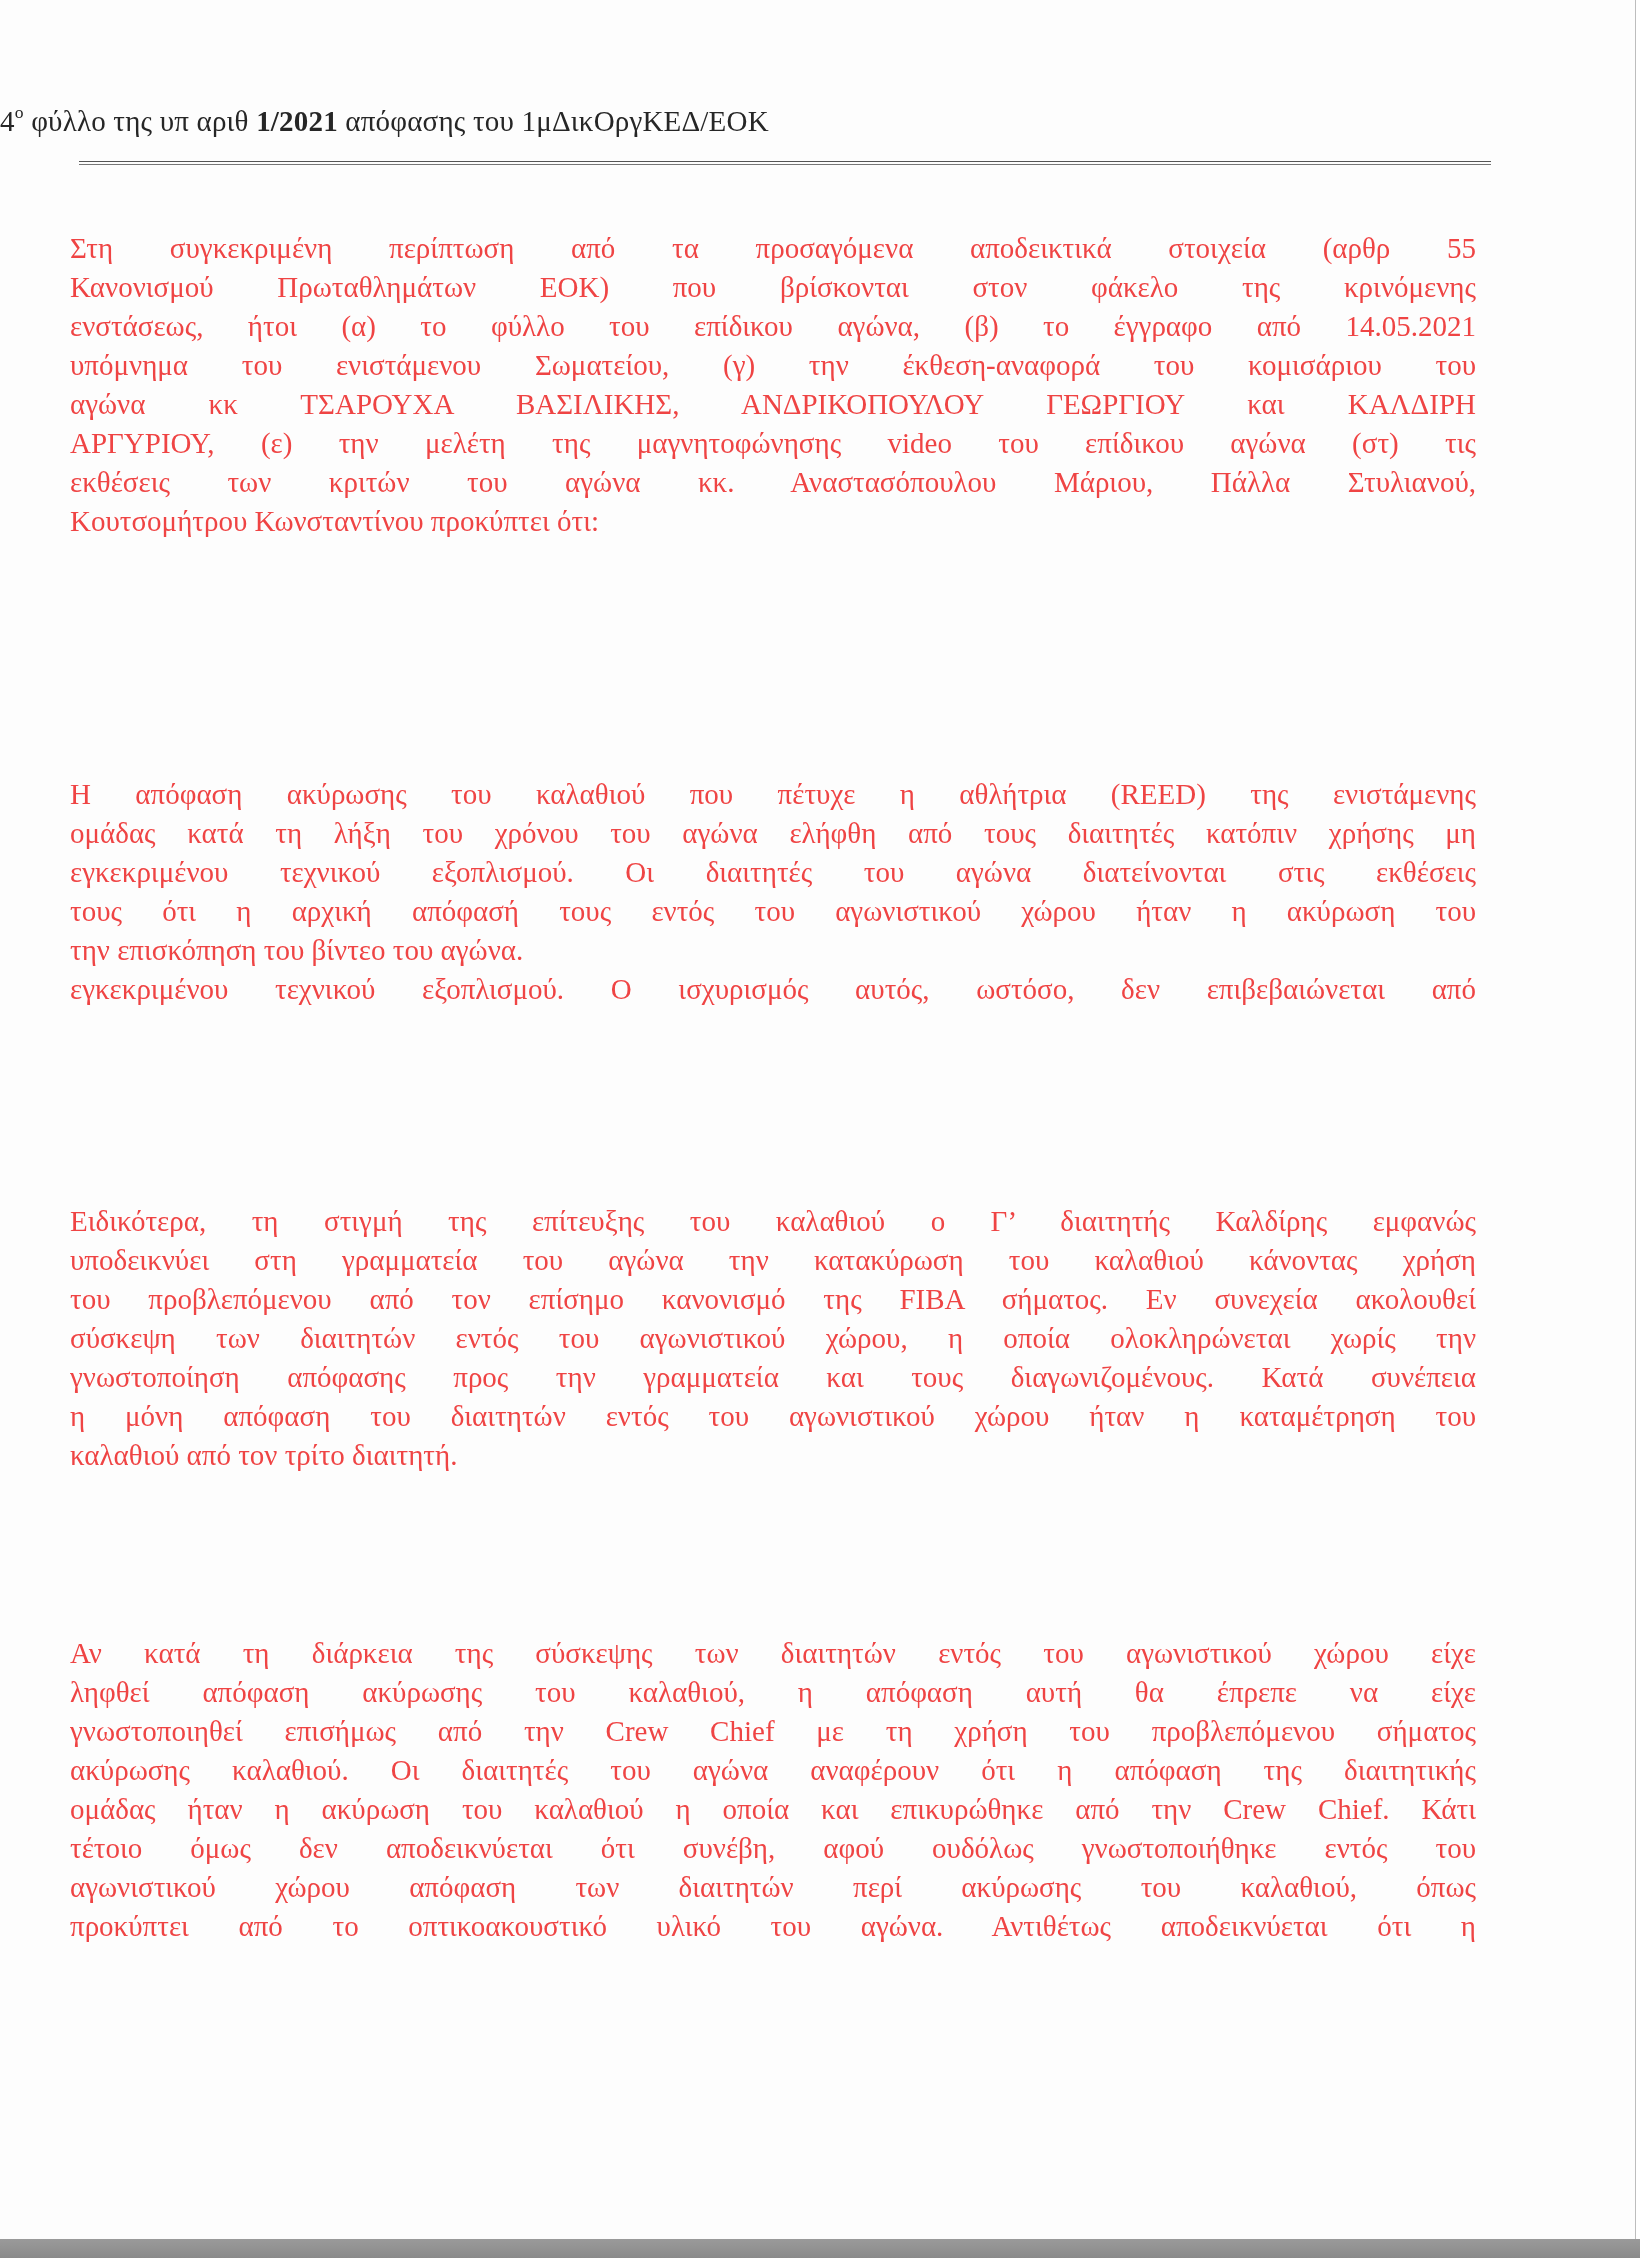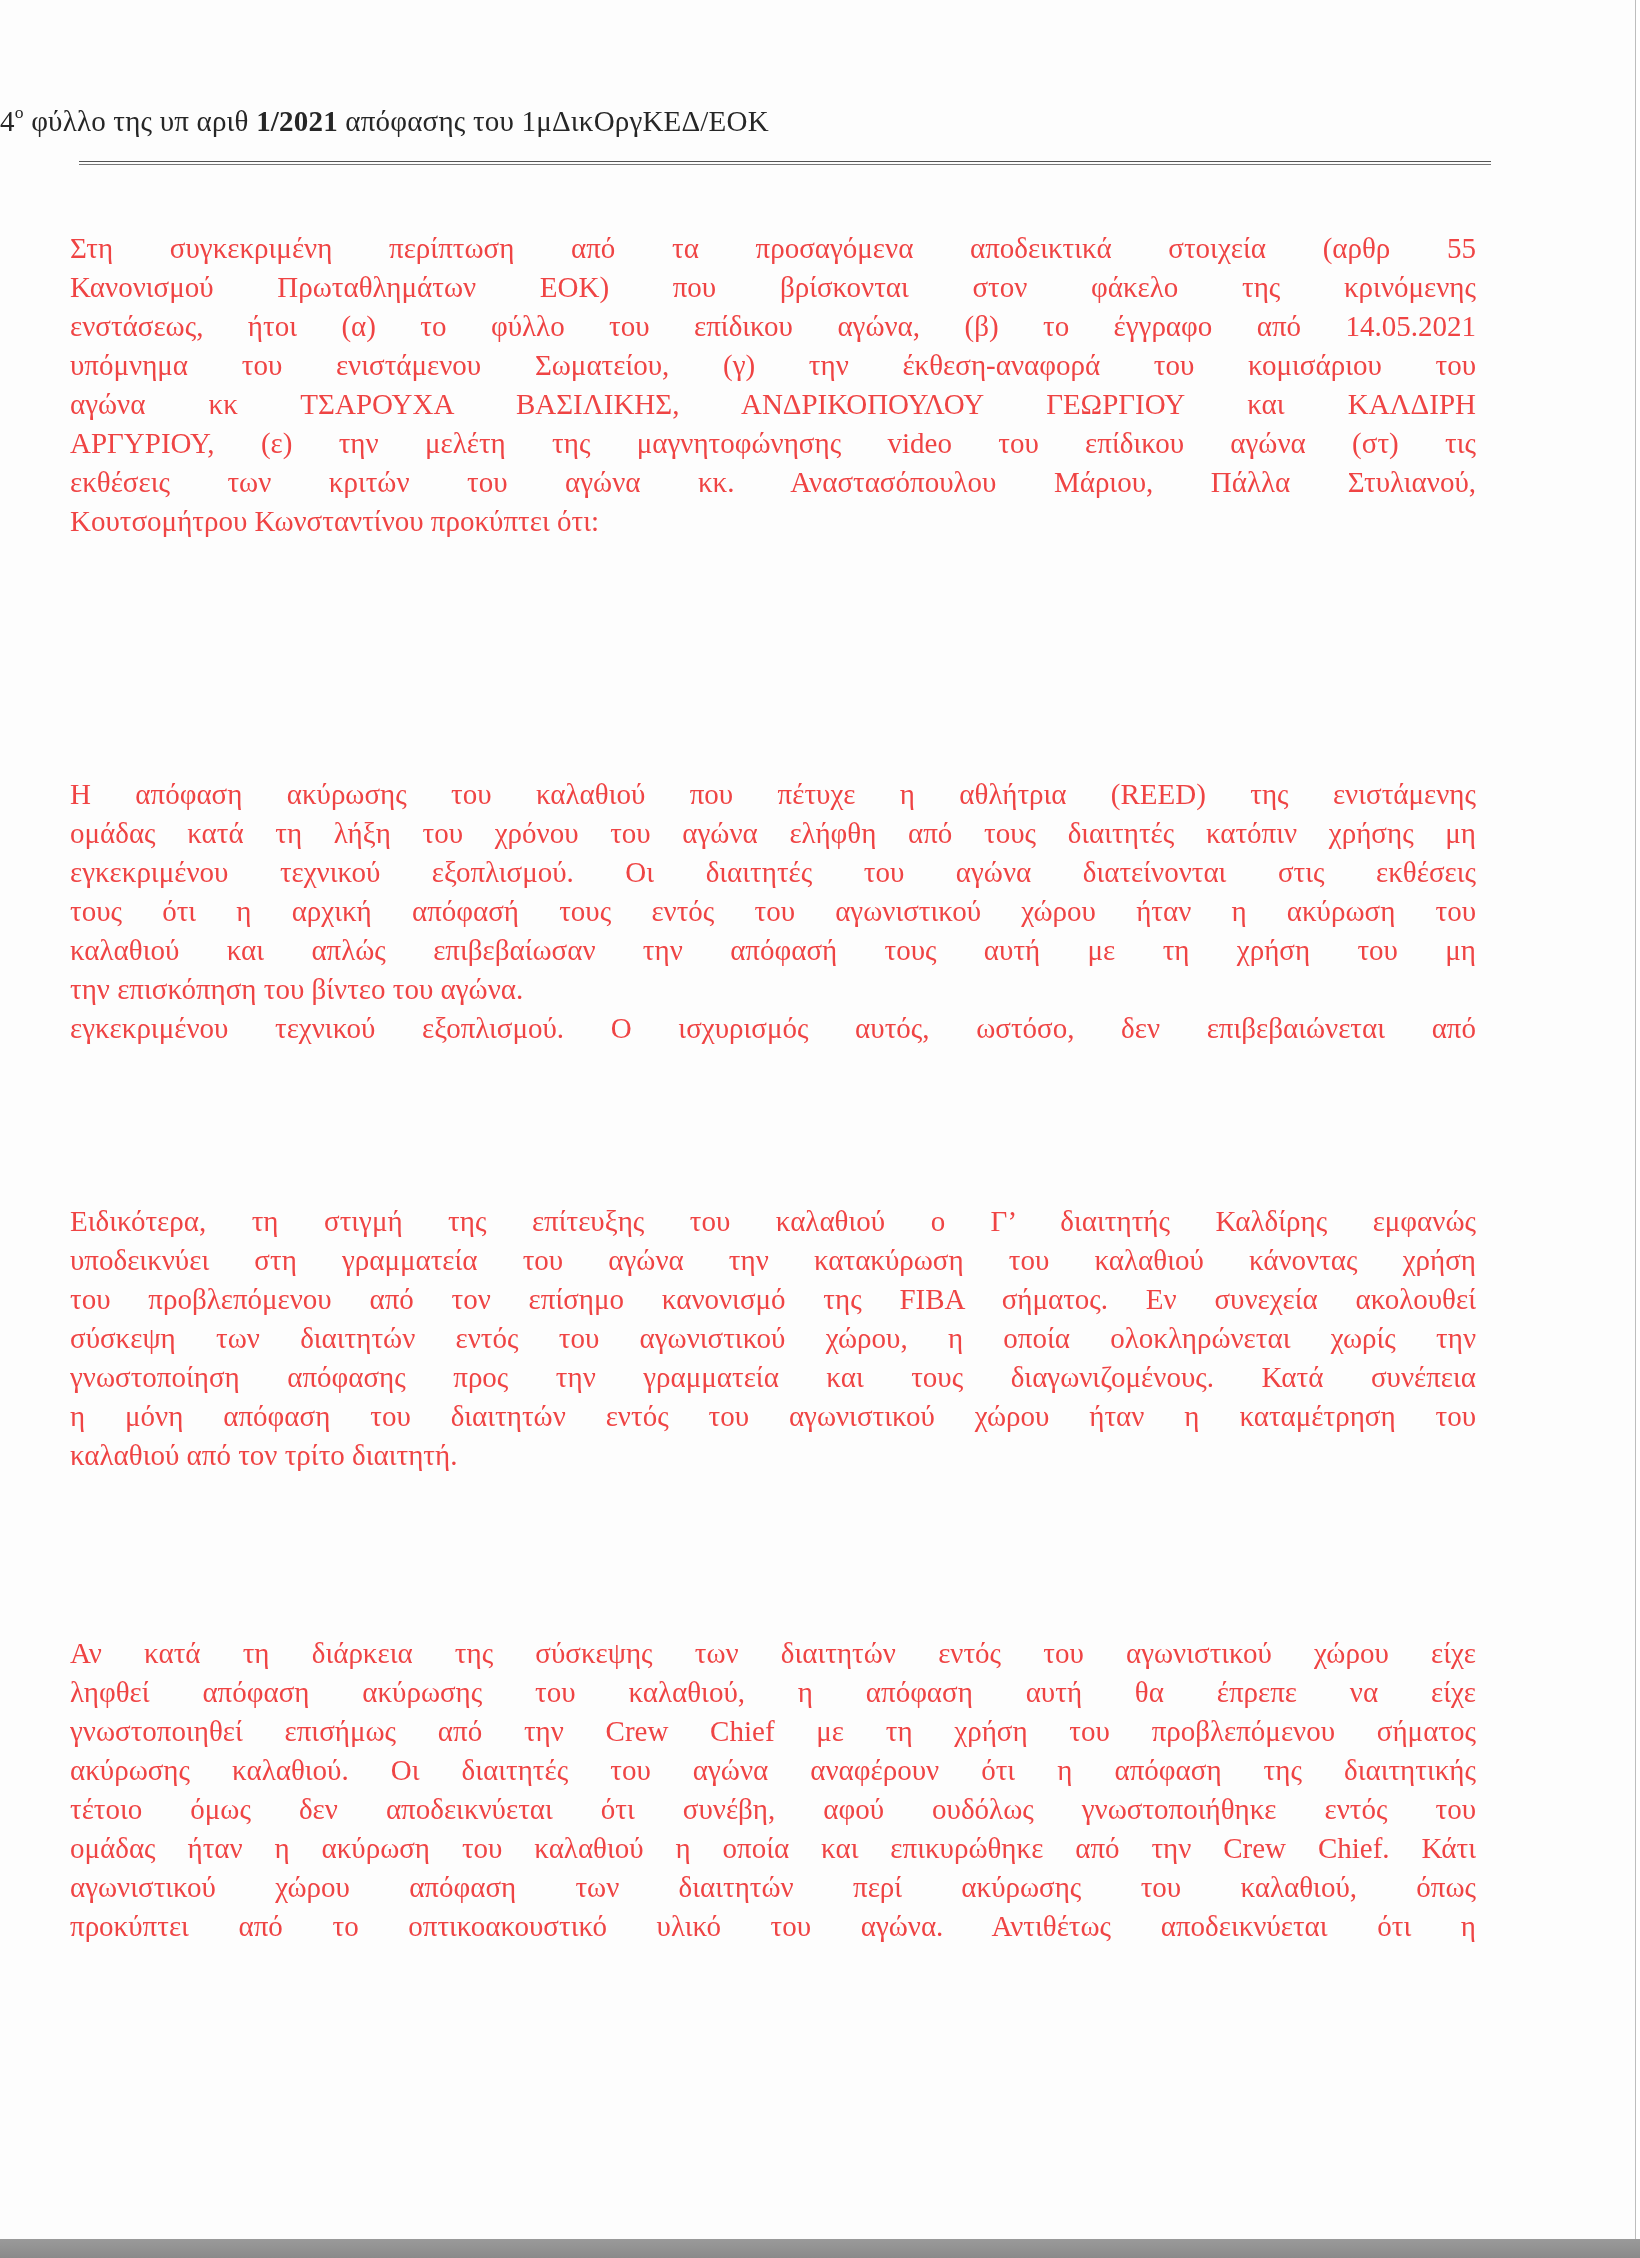--- a/index.html
+++ b/index.html
@@ -87,41 +87,40 @@
     <div class="line">ΑΡΓΥΡΙΟΥ, (ε) την μελέτη της μαγνητοφώνησης video του επίδικου αγώνα (στ) τις</div>
     <div class="line">εκθέσεις των κριτών του αγώνα κκ. Αναστασόπουλου Μάριου, Πάλλα Στυλιανού,</div>
     <div class="line last">Κουτσομήτρου Κωνσταντίνου προκύπτει ότι:</div>
   </div>
 
   <div class="body-text" style="top:775px;">
     <div class="line">Η απόφαση ακύρωσης του καλαθιού που πέτυχε η αθλήτρια (REED) της ενιστάμενης</div>
     <div class="line">ομάδας κατά τη λήξη του χρόνου του αγώνα ελήφθη από τους διαιτητές κατόπιν χρήσης μη</div>
     <div class="line">εγκεκριμένου τεχνικού εξοπλισμού. Οι διαιτητές του αγώνα διατείνονται στις εκθέσεις</div>
     <div class="line">τους ότι η αρχική απόφασή τους εντός του αγωνιστικού χώρου ήταν η ακύρωση του</div>
-    <div class="line">καλαθιού και απλώς επιβεβαίωσαν την απόφασή τους αυτή με τη χρήση του μη</div>
     <div class="line last">την επισκόπηση του βίντεο του αγώνα.</div>
     <div class="line">εγκεκριμένου τεχνικού εξοπλισμού. Ο ισχυρισμός αυτός, ωστόσο, δεν επιβεβαιώνεται από</div>
   </div>
 
   <div class="body-text" style="top:1202px;">
     <div class="line">Ειδικότερα, τη στιγμή της επίτευξης του καλαθιού ο Γ’ διαιτητής Καλδίρης εμφανώς</div>
     <div class="line">υποδεικνύει στη γραμματεία του αγώνα την κατακύρωση του καλαθιού κάνοντας χρήση</div>
     <div class="line">του προβλεπόμενου από τον επίσημο κανονισμό της FIBA σήματος. Εν συνεχεία ακολουθεί</div>
     <div class="line">σύσκεψη των διαιτητών εντός του αγωνιστικού χώρου, η οποία ολοκληρώνεται χωρίς την</div>
     <div class="line">γνωστοποίηση απόφασης προς την γραμματεία και τους διαγωνιζομένους. Κατά συνέπεια</div>
     <div class="line">η μόνη απόφαση του διαιτητών εντός του αγωνιστικού χώρου ήταν η καταμέτρηση του</div>
     <div class="line last">καλαθιού από τον τρίτο διαιτητή.</div>
   </div>
 
   <div class="body-text" style="top:1634px;">
     <div class="line">Αν κατά τη διάρκεια της σύσκεψης των διαιτητών εντός του αγωνιστικού χώρου είχε</div>
     <div class="line">ληφθεί απόφαση ακύρωσης του καλαθιού, η απόφαση αυτή θα έπρεπε να είχε</div>
     <div class="line">γνωστοποιηθεί επισήμως από την Crew Chief με τη χρήση του προβλεπόμενου σήματος</div>
     <div class="line">ακύρωσης καλαθιού.  Οι διαιτητές του αγώνα αναφέρουν ότι η απόφαση της διαιτητικής</div>
+    <div class="line">ομάδας ήταν η ακύρωση του καλαθιού η οποία και επικυρώθηκε από την Crew Chief. Κάτι</div>
     <div class="line">τέτοιο όμως δεν αποδεικνύεται ότι συνέβη, αφού ουδόλως γνωστοποιήθηκε εντός του</div>
-    <div class="line">ομάδας ήταν η ακύρωση του καλαθιού η οποία και επικυρώθηκε από την Crew Chief. Κάτι</div>
     <div class="line">αγωνιστικού χώρου απόφαση των διαιτητών περί ακύρωσης του καλαθιού, όπως</div>
     <div class="line">προκύπτει από το οπτικοακουστικό υλικό του αγώνα. Αντιθέτως αποδεικνύεται ότι η</div>
   </div>
 
 </div>
 <div class="bottom-shadow"></div>
 
 
 </body></html>

